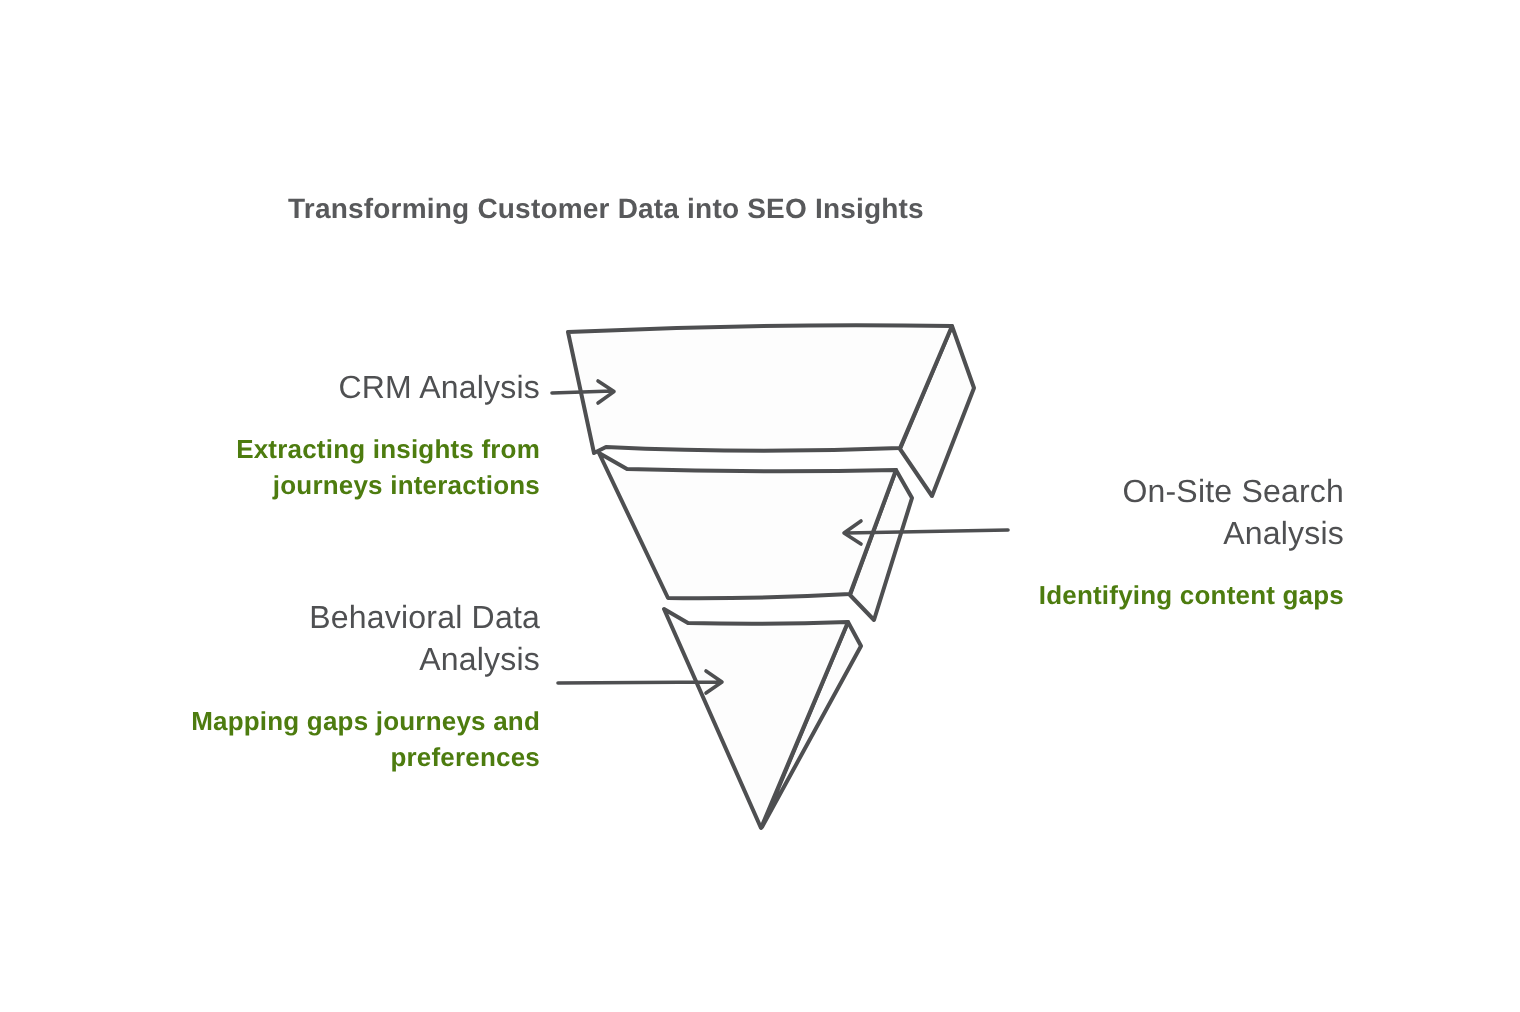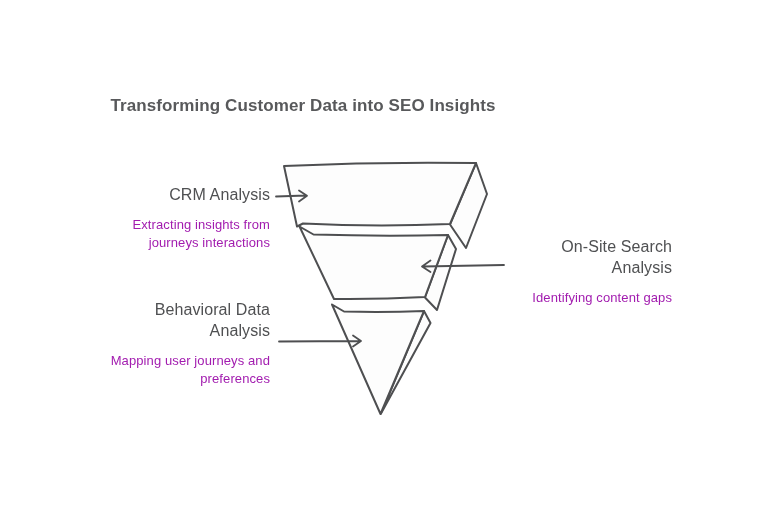--- a/index.html
+++ b/index.html
@@ -11,40 +11,41 @@
     overflow:hidden;
   }
   .title{
     position:absolute;
     top:96px;left:0;
     width:624px;
     padding-right:18px;
     box-sizing:border-box;
     margin:0;
     text-align:center;
-    font-size:17px;
+    font-size:14px;
     font-weight:bold;
     letter-spacing:0.1px;
     color:#58595b;
   }
   .funnel-svg{position:absolute;left:0;top:0;}
   .label{position:absolute;}
   .label .heading{
     font-size:16px;
     font-weight:normal;
     line-height:21px;
     letter-spacing:0.1px;
     color:#4f5052;
   }
   .label .desc{
     font-size:13px;
     line-height:18px;
     letter-spacing:0.1px;
-    color:#a21caf;
+    color:#4d7c0f;
     margin-top:11px;
+    font-weight:bold;
   }
   .align-right{text-align:right;}
   .align-left{text-align:right;}
   .label-crm{left:70px;top:184px;width:200px;}
   .label-onsite{left:512px;top:236px;width:160px;}
   .label-behavioral{left:70px;top:299px;width:200px;}
 </style>
 </head>
 <body>
 
@@ -91,18 +92,18 @@
       <div>Identifying content gaps</div>
     </div>
   </div>
 
   <div class="label label-behavioral align-right">
     <div class="heading">
       <div>Behavioral Data</div>
       <div>Analysis</div>
     </div>
     <div class="desc">
-      <div>Mapping user journeys and</div>
+      <div>Mapping gaps journeys and</div>
       <div>preferences</div>
     </div>
   </div>
 
 </div>
 
 </body></html>

